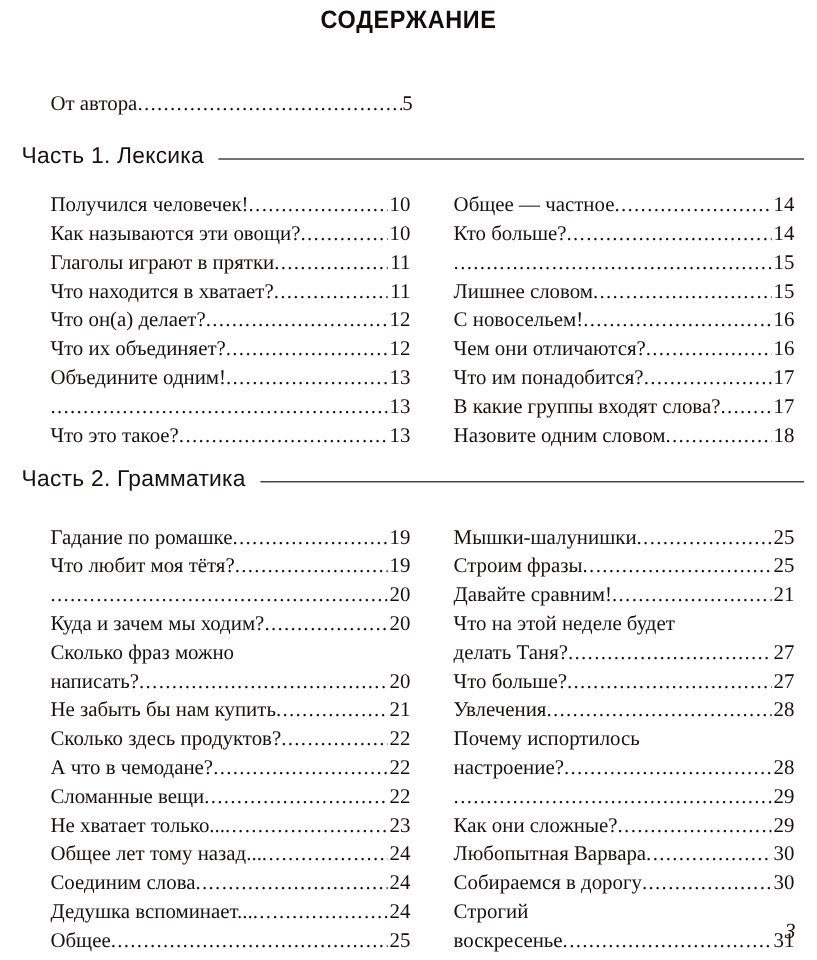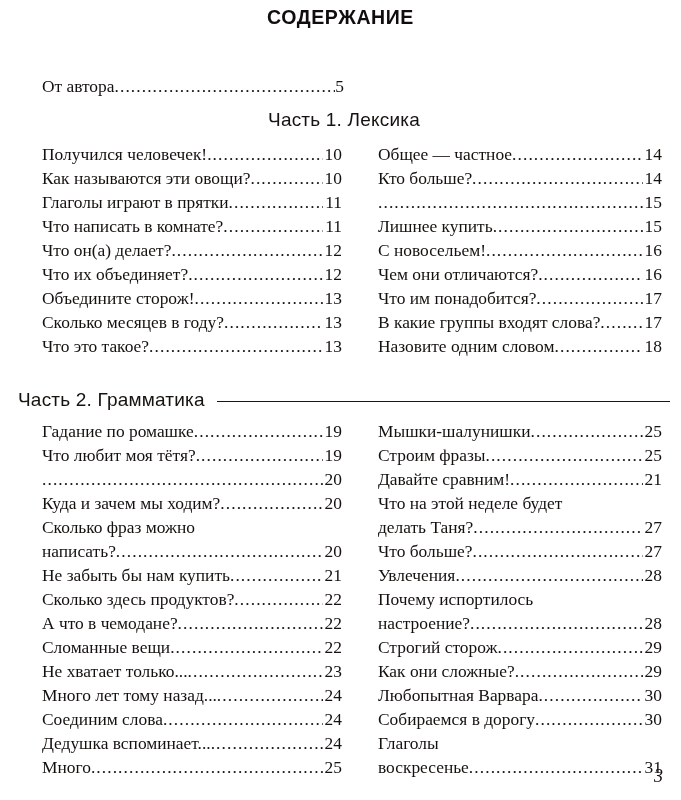--- a/index.html
+++ b/index.html
@@ -62,35 +62,35 @@
     white-space: nowrap;
     letter-spacing: 0.2px;
   }
   .part-head .part-rule {
     flex: 1 1 auto;
     height: 0;
     border-top: 1.6px solid #1a1614;
     margin-left: 12px;
     margin-top: 3px;
   }
-  #part1-head { top: 109px; flex-direction: column; }
+  #part1-head { top: 120px; }
   #part2-head { top: 389px; justify-content: center; }
 
   
   .columns {
     position: absolute;
     left: 0;
     width: 681px;
   }
   #part1-cols { top: 142px; }
   #part2-cols { top: 419px; }
 
   .col {
     position: absolute;
-    top: 0;
+    top: 16px;
   }
   .col-left  { left: 42px;  width: 300px; }
   .col-right { left: 378px; width: 284px; }
 
   
   .entry {
     font-size: 17.4px;
     line-height: 24px;
     color: #15110f;
     white-space: nowrap;
@@ -175,49 +175,48 @@
         </div>
         <div class="entry">
           <div class="row">
             <span class="etitle">Глаголы играют в прятки</span>
             <span class="leader">.........................................................................................</span>
             <span class="pageno">11</span>
           </div>
         </div>
         <div class="entry">
           <div class="row">
-            <span class="etitle">Что написать в комнате?</span>
+            <span class="etitle">Что находится в хватает?</span>
             <span class="leader">.........................................................................................</span>
             <span class="pageno">11</span>
           </div>
         </div>
         <div class="entry">
           <div class="row">
             <span class="etitle">Что он(а) делает?</span>
             <span class="leader">.........................................................................................</span>
             <span class="pageno">12</span>
           </div>
         </div>
         <div class="entry">
           <div class="row">
             <span class="etitle">Что их объединяет?</span>
             <span class="leader">.........................................................................................</span>
             <span class="pageno">12</span>
           </div>
         </div>
         <div class="entry">
           <div class="row">
-            <span class="etitle">Объедините сторож!</span>
+            <span class="etitle">Объедините одним!</span>
             <span class="leader">.........................................................................................</span>
             <span class="pageno">13</span>
           </div>
         </div>
         <div class="entry">
           <div class="row">
-            <span class="etitle">Сколько месяцев в году?</span>
             <span class="leader">.........................................................................................</span>
             <span class="pageno">13</span>
           </div>
         </div>
         <div class="entry">
           <div class="row">
             <span class="etitle">Что это такое?</span>
             <span class="leader">.........................................................................................</span>
             <span class="pageno">13</span>
           </div>
@@ -239,21 +238,21 @@
           </div>
         </div>
         <div class="entry">
           <div class="row">
             <span class="leader">.........................................................................................</span>
             <span class="pageno">15</span>
           </div>
         </div>
         <div class="entry">
           <div class="row">
-            <span class="etitle">Лишнее купить</span>
+            <span class="etitle">Лишнее словом</span>
             <span class="leader">.........................................................................................</span>
             <span class="pageno">15</span>
           </div>
         </div>
         <div class="entry">
           <div class="row">
             <span class="etitle">С новосельем!</span>
             <span class="leader">.........................................................................................</span>
             <span class="pageno">16</span>
           </div>
@@ -361,42 +360,42 @@
         </div>
         <div class="entry">
           <div class="row">
             <span class="etitle">Не хватает только...</span>
             <span class="leader">.........................................................................................</span>
             <span class="pageno">23</span>
           </div>
         </div>
         <div class="entry">
           <div class="row">
-            <span class="etitle">Много лет тому назад...</span>
+            <span class="etitle">Общее лет тому назад...</span>
             <span class="leader">.........................................................................................</span>
             <span class="pageno">24</span>
           </div>
         </div>
         <div class="entry">
           <div class="row">
             <span class="etitle">Соединим слова</span>
             <span class="leader">.........................................................................................</span>
             <span class="pageno">24</span>
           </div>
         </div>
         <div class="entry">
           <div class="row">
             <span class="etitle">Дедушка вспоминает...</span>
             <span class="leader">.........................................................................................</span>
             <span class="pageno">24</span>
           </div>
         </div>
         <div class="entry">
           <div class="row">
-            <span class="etitle">Много</span>
+            <span class="etitle">Общее</span>
             <span class="leader">.........................................................................................</span>
             <span class="pageno">25</span>
           </div>
         </div>
       </div>
     <div class="col col-right" id="p2-right">
         <div class="entry">
           <div class="row">
             <span class="etitle">Мышки-шалунишки</span>
             <span class="leader">.........................................................................................</span>
@@ -442,21 +441,20 @@
         <div class="entry">
           <div class="cont">Почему испортилось</div>
           <div class="row">
             <span class="etitle">настроение?</span>
             <span class="leader">.........................................................................................</span>
             <span class="pageno">28</span>
           </div>
         </div>
         <div class="entry">
           <div class="row">
-            <span class="etitle">Строгий сторож</span>
             <span class="leader">.........................................................................................</span>
             <span class="pageno">29</span>
           </div>
         </div>
         <div class="entry">
           <div class="row">
             <span class="etitle">Как они сложные?</span>
             <span class="leader">.........................................................................................</span>
             <span class="pageno">29</span>
           </div>
@@ -469,21 +467,21 @@
           </div>
         </div>
         <div class="entry">
           <div class="row">
             <span class="etitle">Собираемся в дорогу</span>
             <span class="leader">.........................................................................................</span>
             <span class="pageno">30</span>
           </div>
         </div>
         <div class="entry">
-          <div class="cont">Глаголы</div>
+          <div class="cont">Строгий</div>
           <div class="row">
             <span class="etitle">воскресенье</span>
             <span class="leader">.........................................................................................</span>
             <span class="pageno">31</span>
           </div>
         </div>
       </div>
   </div>
 
   <div class="folio">3</div>

